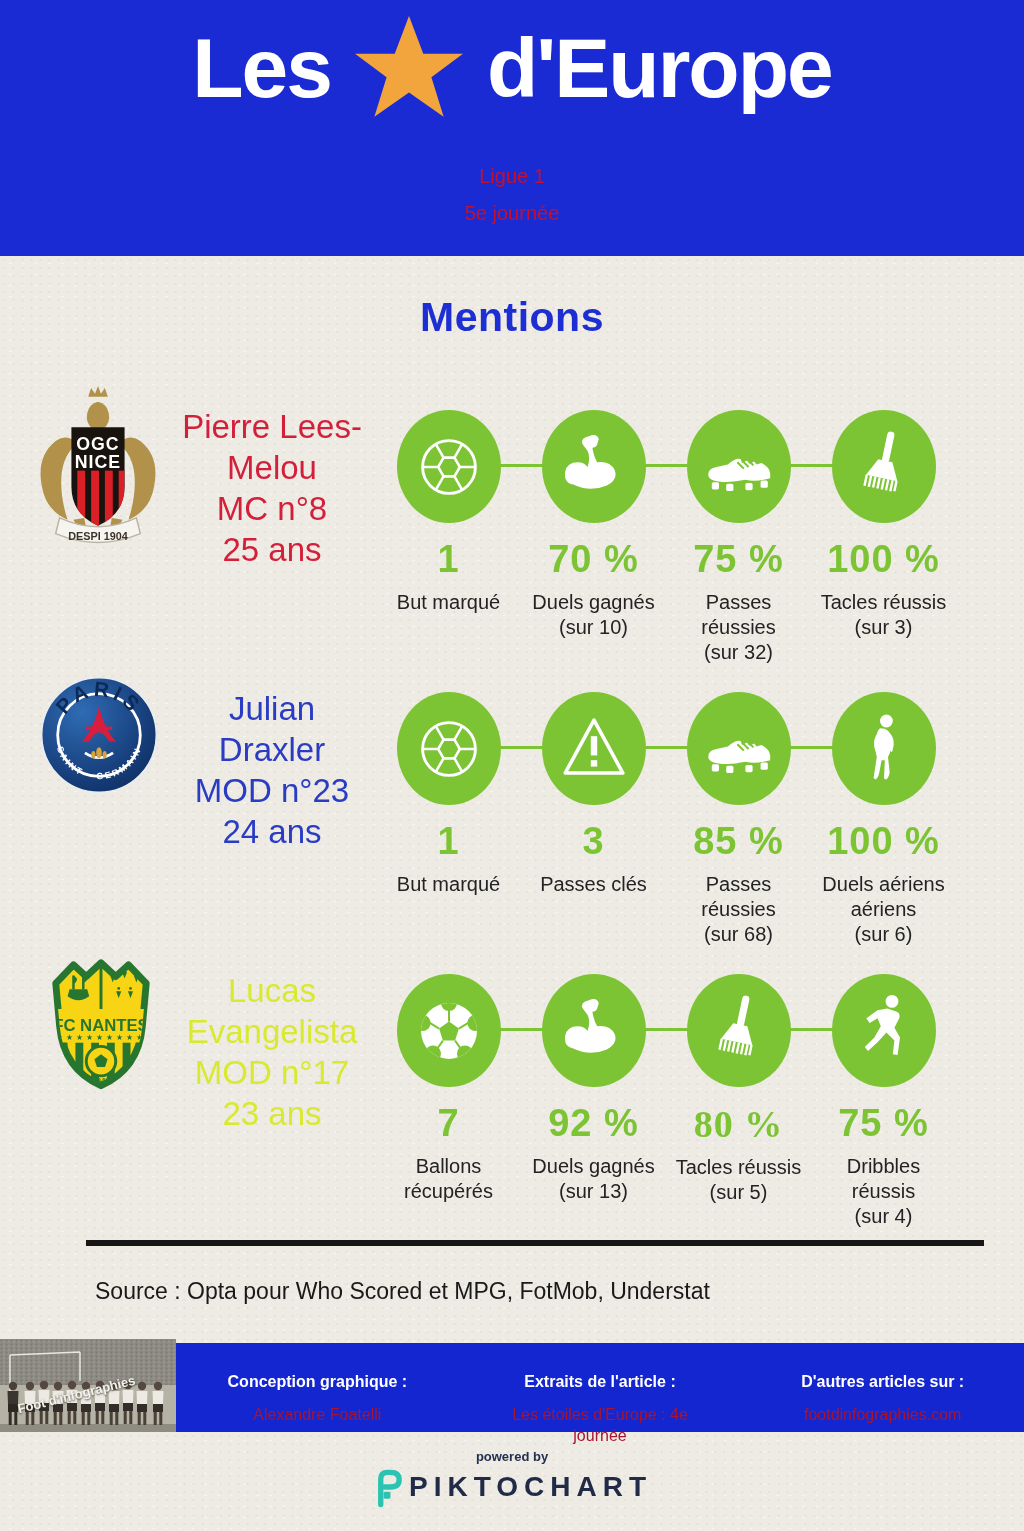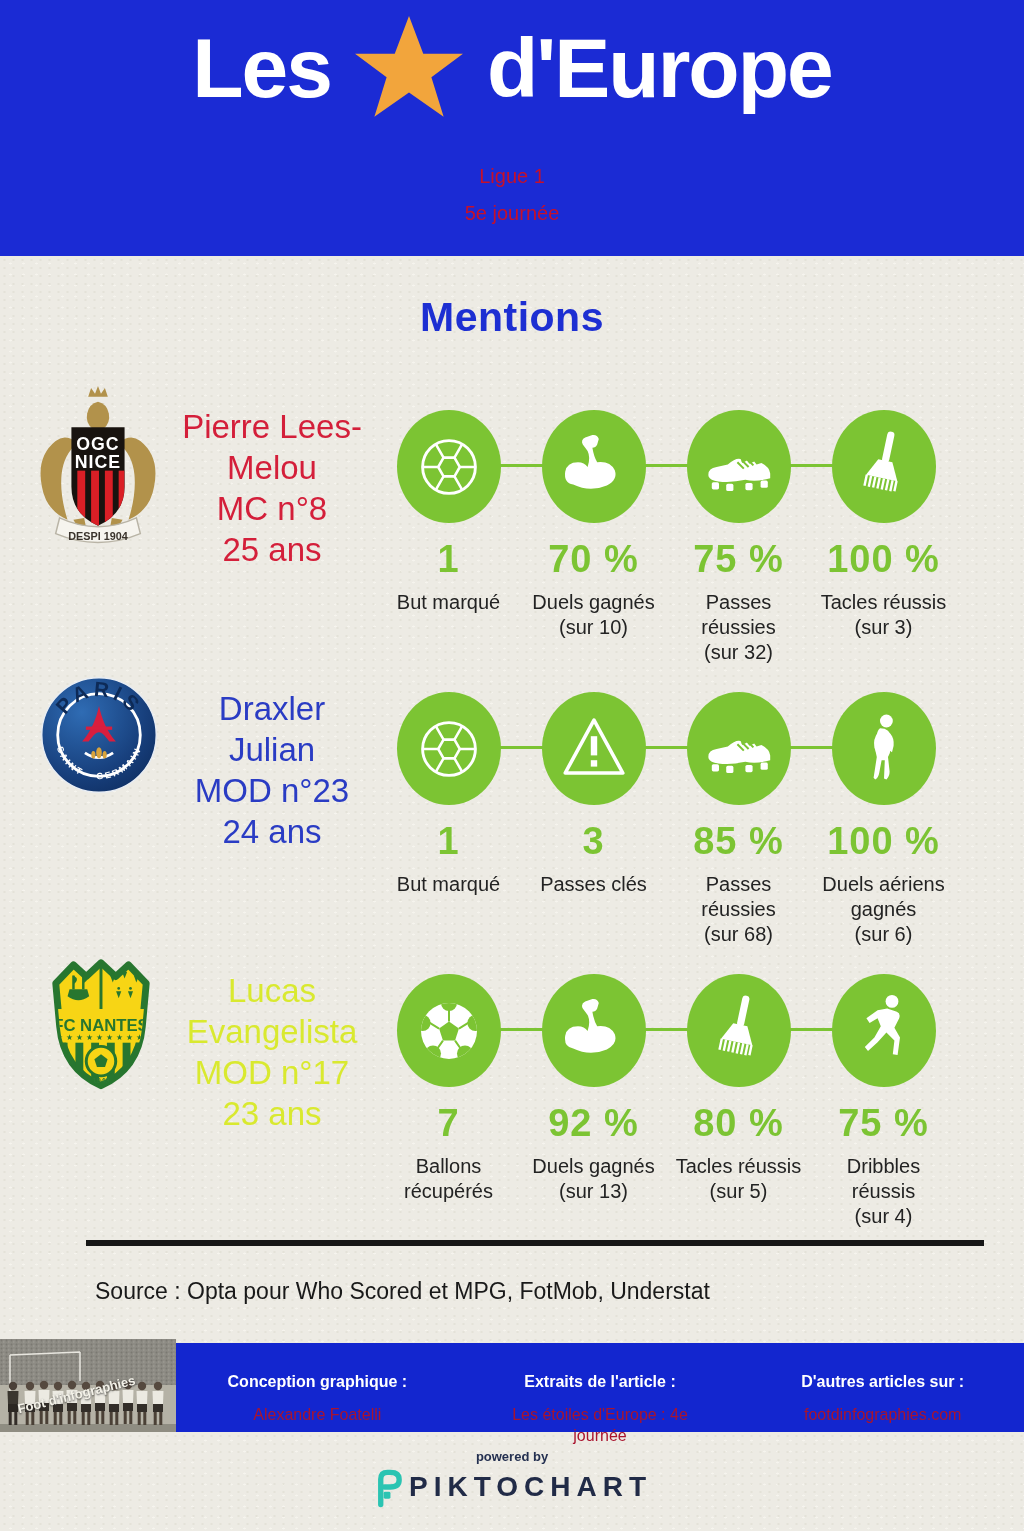--- a/index.html
+++ b/index.html
@@ -187,22 +187,22 @@
    <rect x="51" y="56" width="28" height="3.5" fill="#d81e3e"></rect>
    <path d="M50,84 Q65,94 80,84" stroke="#fff" stroke-width="3" fill="none"></path>
    <g fill="#d9a43c">
               <ellipse cx="65" cy="84" rx="3" ry="6"></ellipse>
               <ellipse cx="59" cy="86" rx="2.2" ry="4"></ellipse>
               <ellipse cx="71" cy="86" rx="2.2" ry="4"></ellipse>
             </g>
    <text font-size="9.5" font-weight="bold" fill="#fff" letter-spacing="2.5"><textPath href="#psgBot" startOffset="50%" text-anchor="middle">SAINT - GERMAIN</textPath></text>
   </svg></div>
         <div class="pname" style="color: rgb(42, 60, 196);">
+          <div>Julian</div>
           <div>Draxler</div>
-          <div>Julian</div>
           <div>MOD n°23</div>
           <div>24 ans</div>
         </div>
         <div class="stats">
           <div class="stat">
             <div class="circle" style="background: rgb(124, 196, 51);">
               <svg viewBox="0 0 100 100">
    <circle cx="50" cy="50" r="33" fill="none" stroke="#fff" stroke-width="3.6"></circle>
    <path d="M63.5,50 L56.8,61.7 H43.2 L36.5,50 L43.2,38.3 H56.8 Z" fill="none" stroke="#fff" stroke-width="3.2"></path>
    <path d="M63.5,50 L83,50 M56.8,61.7 L66.5,78.5 M43.2,61.7 L33.5,78.5 M36.5,50 L17,50 M43.2,38.3 L33.5,21.5 M56.8,38.3 L66.5,21.5" stroke="#fff" stroke-width="3.2"></path>
@@ -253,21 +253,21 @@
               <svg viewBox="0 0 100 100">
    <circle cx="53" cy="15" r="8" fill="#fff"></circle>
    <path fill="#fff" d="M45,24 Q58,24 59,36 L58,50 Q58,56 55,60 L57,78 Q57,84 53,88 L50,87 L51,64 L47,64 L44,80 Q43,86 39,88 L37,86 L41,60 Q38,50 40,38 Q41,27 45,24 Z"></path>
    <path fill="#fff" d="M57,30 Q63,36 62,46 L60,54 L57,52 Z"></path>
    <path fill="#fff" d="M42,30 Q36,38 38,48 L40,54 L43,52 Z"></path>
   </svg>
             </div>
             <div class="value" style="color: rgb(124, 196, 51);">100 %</div>
             <div class="label" style="color: rgb(35, 35, 35);">
               <div>Duels aériens</div>
-              <div>gagnés</div>
+              <div>aériens</div>
               <div>(sur 6)</div>
             </div>
           </div>
         </div>
       </div>
       <div class="prow" style="top: 950px;">
         <div class="plogo" style="left: 42px; top: 2px; width: 118px;"><svg viewBox="0 0 120 145">
    <defs>
               <clipPath id="nts">
                 <path d="M14,32 L32,13 L45,25 L60,11 L75,25 L88,13 L106,32 L102,76 Q98,119 60,136 Q22,119 18,76 Z"></path>
@@ -369,21 +369,21 @@
             <div class="connector" style="background: rgb(124, 196, 51);"></div>
             <div class="circle" style="background: rgb(124, 196, 51);">
               <svg viewBox="0 0 100 100">
    <g transform="rotate(12 50 50)">
      <rect x="45.5" y="5" width="9" height="39" rx="4" fill="#fff"></rect>
      <path d="M41,42 H59 L70,64 H30 Z" fill="#fff"></path>
      <path d="M31,64 V78 M36.5,64 V78 M42,64 V78 M47.5,64 V78 M53,64 V78 M58.5,64 V78 M64,64 V78 M69,64 V77" stroke="#fff" stroke-width="3" fill="none"></path>
    </g>
   </svg>
             </div>
-            <div class="value" style="color: rgb(124, 196, 51);">80 %</div>
+            <div class="value" style="color: rgb(124, 196, 51); font-family: Liberation Serif, serif;">80 %</div>
             <div class="label" style="color: rgb(35, 35, 35);">
               <div>Tacles réussis</div>
               <div>(sur 5)</div>
             </div>
           </div>
           <div class="stat">
             <div class="connector" style="background: rgb(124, 196, 51);"></div>
             <div class="circle" style="background: rgb(124, 196, 51);">
               <svg viewBox="0 0 100 100">
    <circle cx="60" cy="13" r="8" fill="#fff"></circle>

